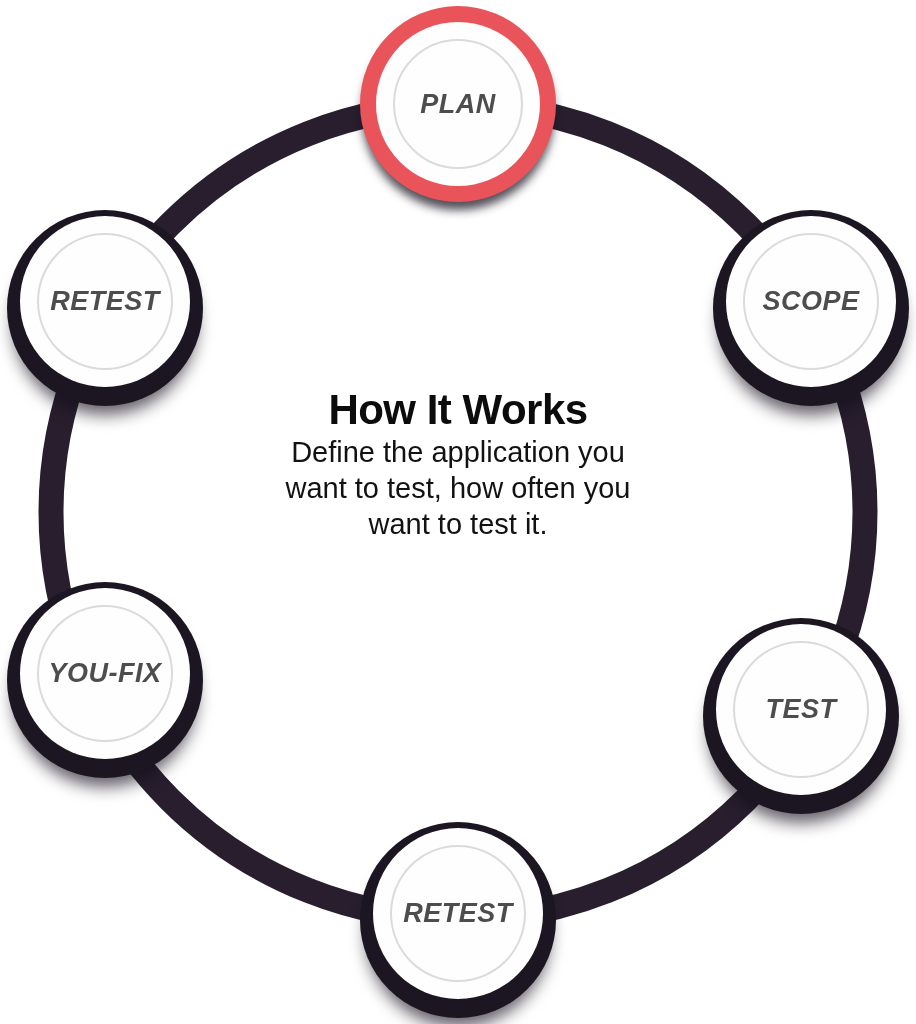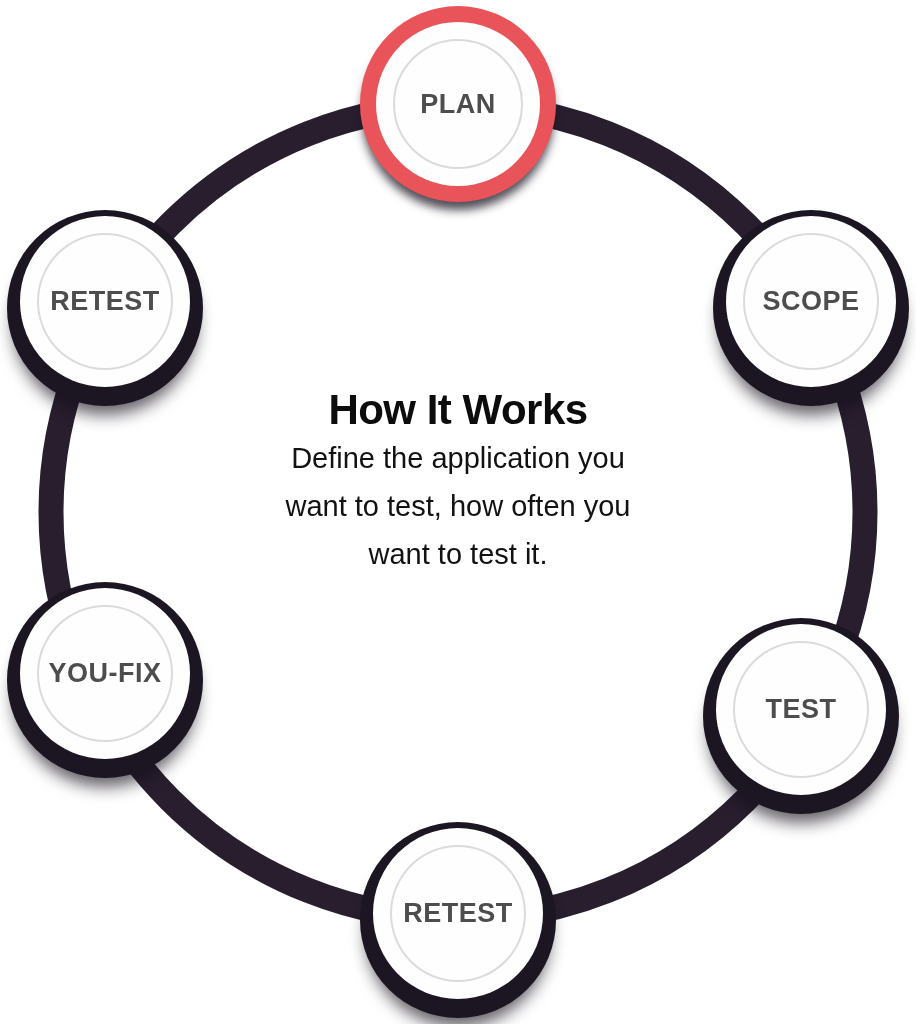--- a/index.html
+++ b/index.html
@@ -32,20 +32,21 @@
     stroke:var(--ring-dark);
     stroke-width:25;
   }
   .node{
     position:absolute;
     width:196px;height:196px;
     border-radius:50%;
     background:var(--node-ring-dark);
     box-shadow:0 15px 16px -6px rgba(20,14,26,0.65);
     cursor:pointer;
+    font-style:italic;
   }
   .node-face{
     position:absolute;
     inset:6px 13px 19px 13px;
     background:var(--node-face);
     border-radius:50%;
     display:flex;align-items:center;justify-content:center;
   }
   .node.active{
     background:var(--accent-red);
@@ -83,21 +84,21 @@
   }
   .center-title{
     font-size:42px;
     font-weight:bold;
     letter-spacing:-0.5px;
     color:var(--text-black);
     margin-bottom:0;
   }
   .center-description{
     font-size:29px;
-    line-height:48px;
+    line-height:36px;
     color:#121212;
     white-space:pre-line;
   }
 </style>
 </head>
 <body>
 
 <div class="canvas">
 
   <svg class="cycle-ring" width="916" height="1024" viewBox="0 0 916 1024" aria-hidden="true">

